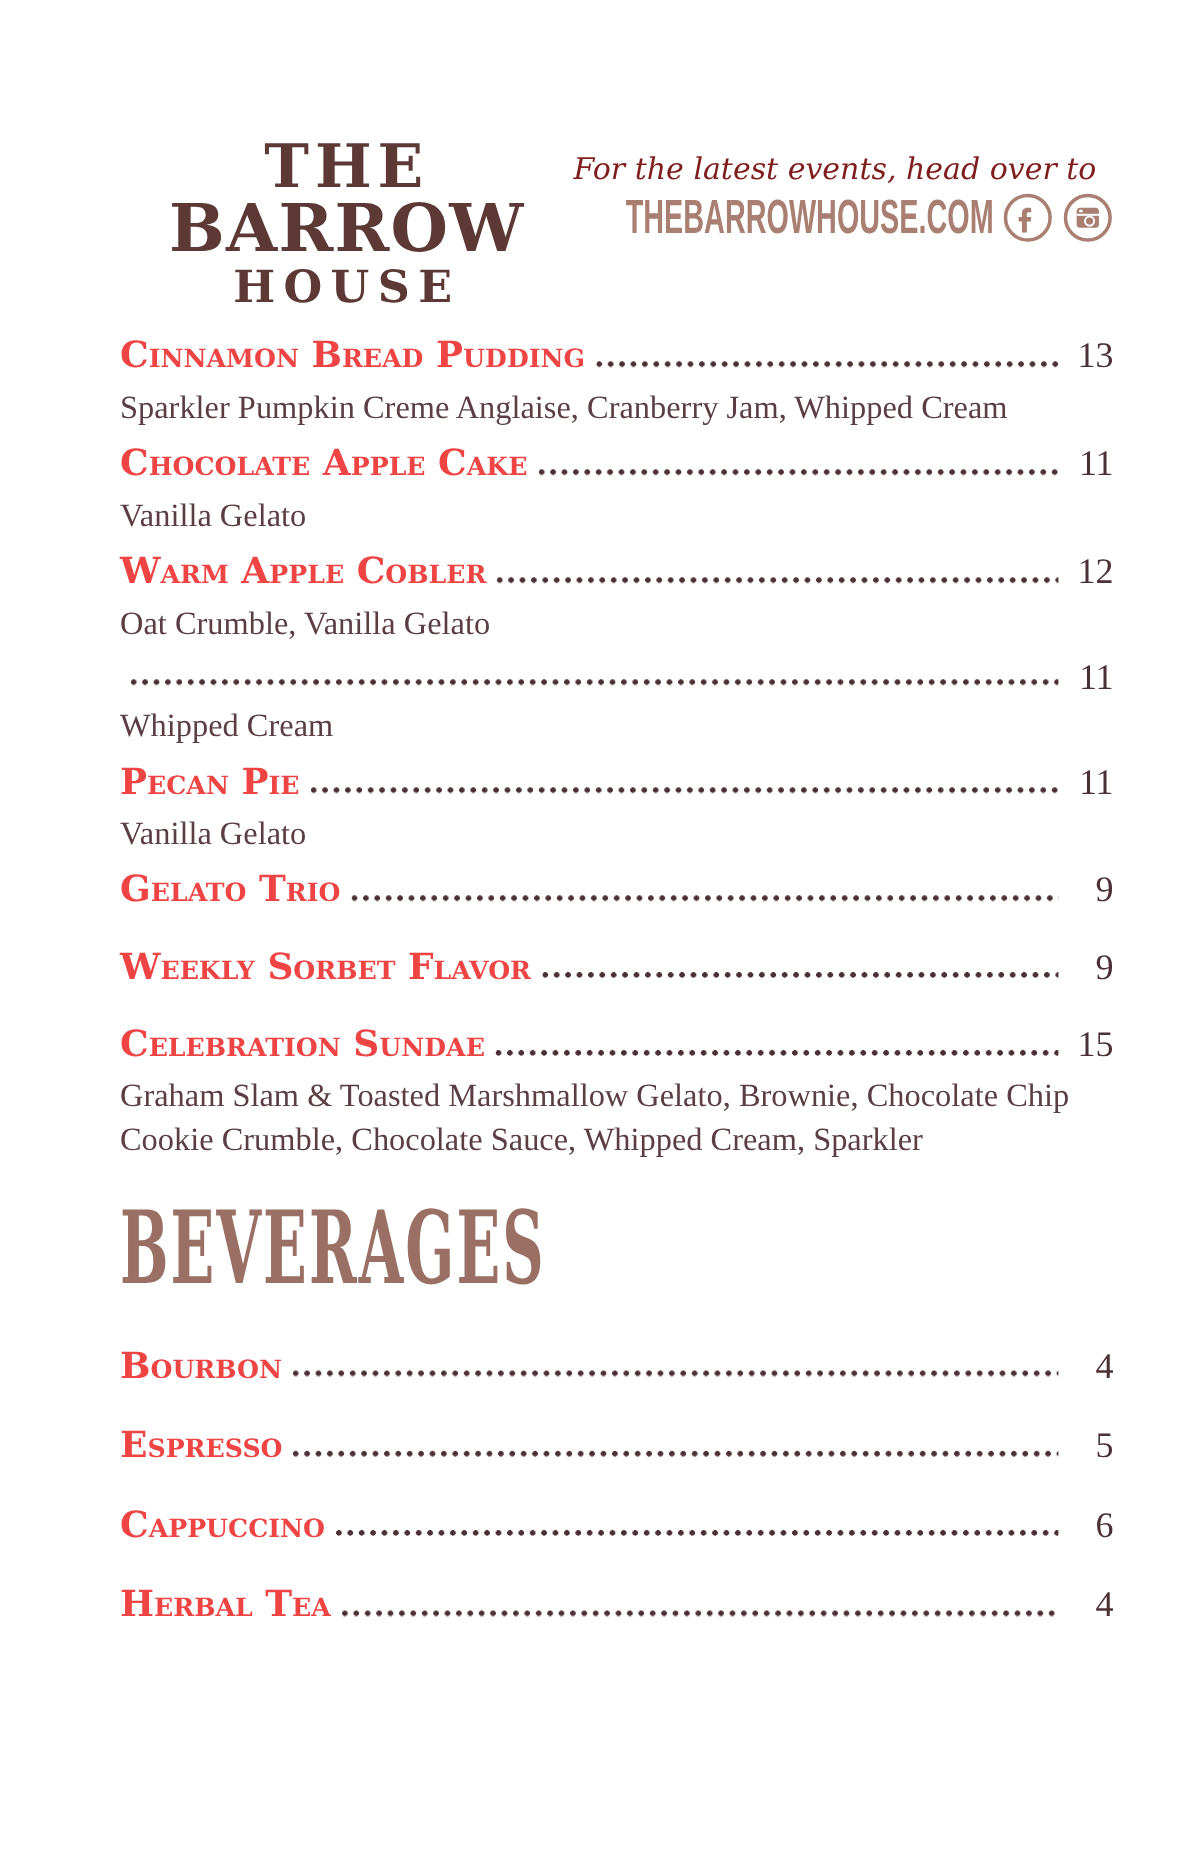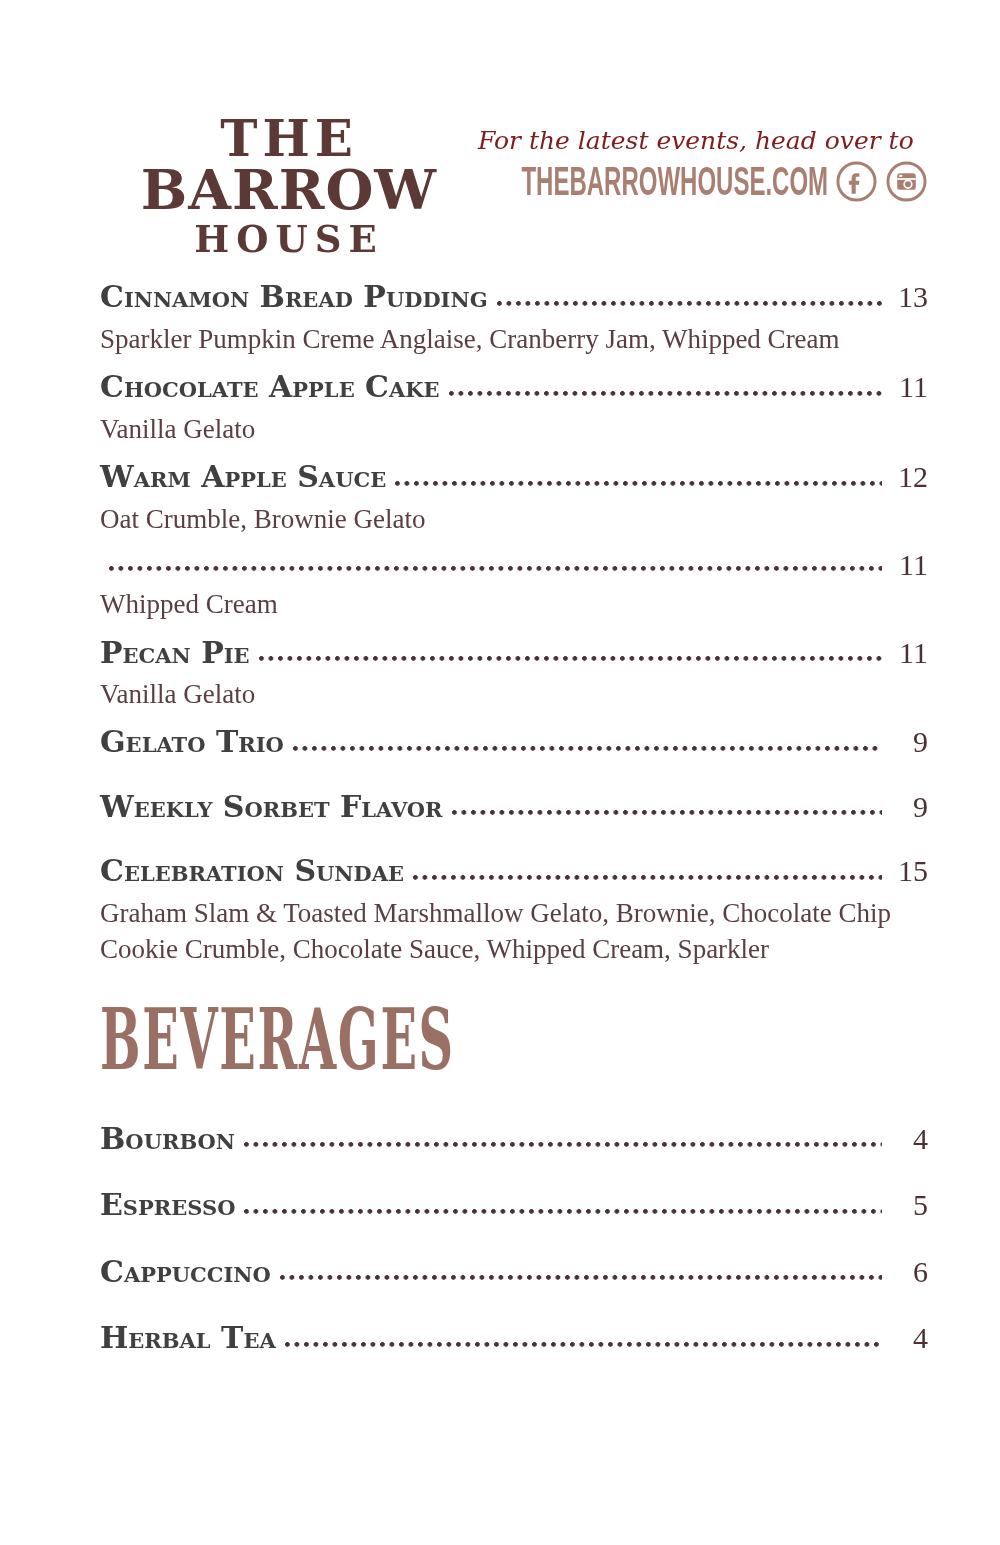--- a/index.html
+++ b/index.html
@@ -47,21 +47,21 @@
   
   .menu-list{margin-top:22px;}
   .menu-list.beverages{margin-top:40px;}
   .menu-item{margin-bottom:13px;}
   .menu-item.solo{margin-bottom:30px;}
   .menu-list.beverages .menu-item{margin-bottom:32px;}
   .item-row{display:flex;align-items:baseline;}
   .item-name{
     font-family:"DejaVu Serif",serif;font-weight:bold;
     font-variant:small-caps;
-    font-size:30px;line-height:1.15;color:#404040;
+    font-size:30px;line-height:1.15;color:#ef4444;
     white-space:nowrap;flex-shrink:0;
   }
   .leader{
     flex:1;height:5px;align-self:flex-end;
     margin:0 10px 9px 9px;
     background-image:radial-gradient(circle at 2.4px 2.4px,#4b3134 2.05px,rgba(0,0,0,0) 2.55px);
     background-size:9.5px 5px;background-repeat:repeat-x;background-position:left bottom;
   }
   .price{
     font-family:"Liberation Serif",serif;
@@ -120,25 +120,25 @@
       <div class="item-row">
         <span class="item-name">Chocolate Apple Cake</span>
         <span class="leader"></span>
         <span class="price">11</span>
       </div>
       <div class="item-desc">Vanilla Gelato</div>
     </div>
 
     <div class="menu-item">
       <div class="item-row">
-        <span class="item-name">Warm Apple Sauce</span>
+        <span class="item-name">Warm Apple Cobler</span>
         <span class="leader"></span>
         <span class="price">12</span>
       </div>
-      <div class="item-desc">Oat Crumble, Brownie Gelato</div>
+      <div class="item-desc">Oat Crumble, Vanilla Gelato</div>
     </div>
 
     <div class="menu-item">
       <div class="item-row">
         <span class="leader"></span>
         <span class="price">11</span>
       </div>
       <div class="item-desc">Whipped Cream</div>
     </div>
 

